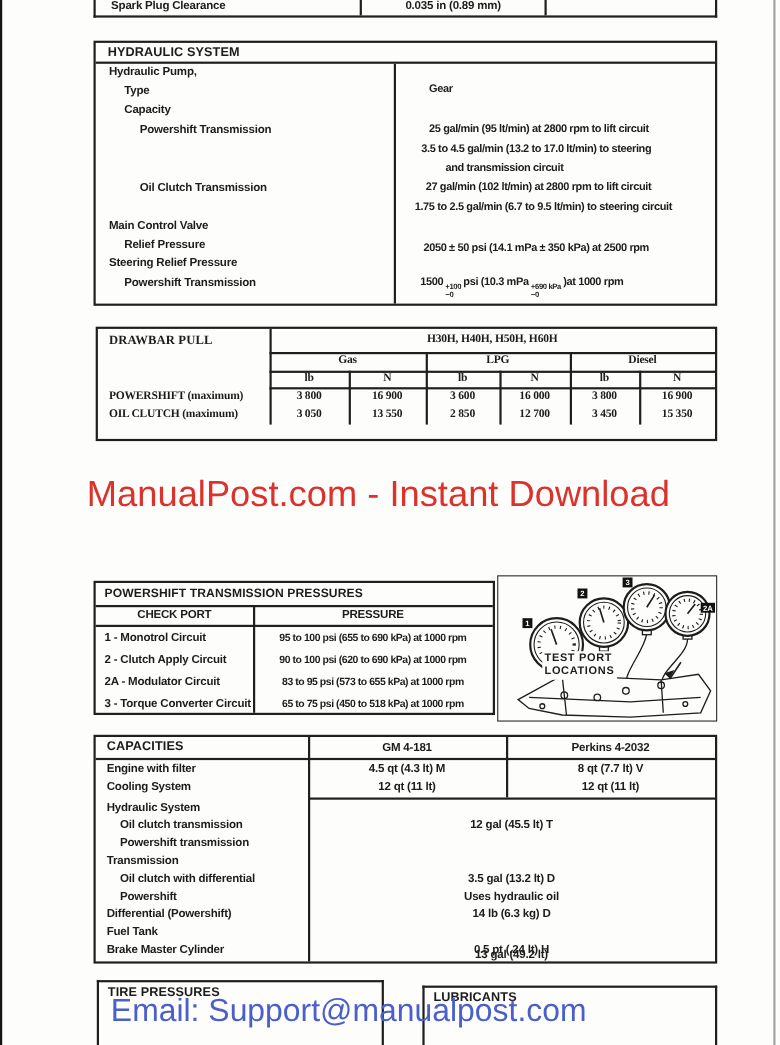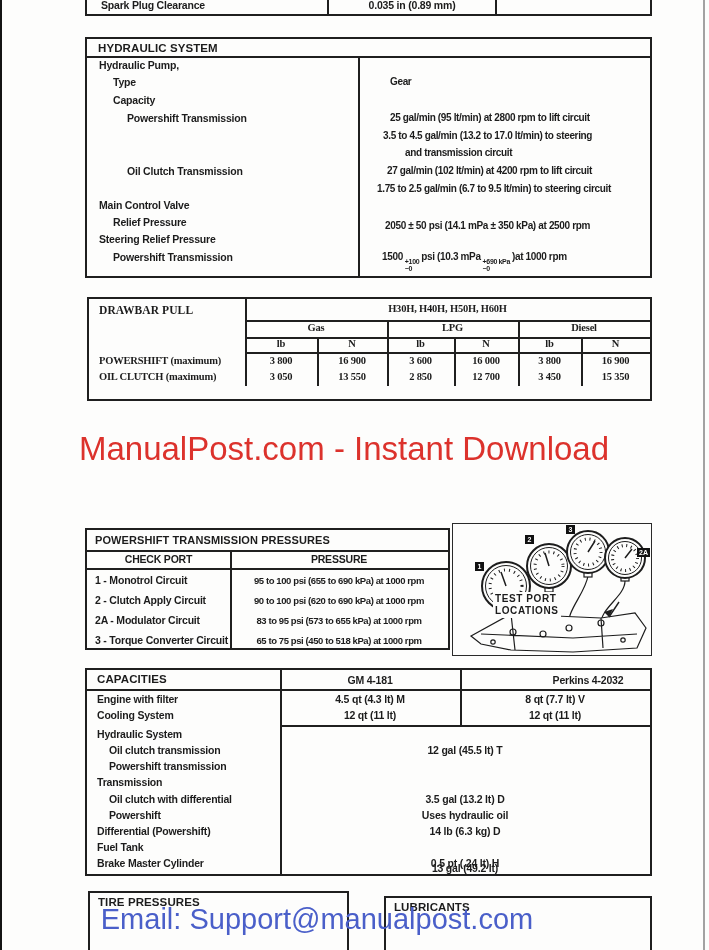--- a/index.html
+++ b/index.html
@@ -48,21 +48,21 @@
     <div class="lbl" style="left:40px;top:126px;">Oil Clutch Transmission</div>
     <div class="lbl" style="left:12px;top:160px;">Main Control Valve</div>
     <div class="lbl" style="left:26px;top:177px;">Relief Pressure</div>
     <div class="lbl" style="left:12px;top:194px;">Steering Relief Pressure</div>
     <div class="lbl" style="left:26px;top:212px;">Powershift Transmission</div>
 
     <div class="val" style="left:303px;top:37px;">Gear</div>
     <div class="val" style="left:303px;top:73px;">25 gal/min (95 lt/min) at 2800 rpm to lift circuit</div>
     <div class="val" style="left:296px;top:91px;">3.5 to 4.5 gal/min (13.2 to 17.0 lt/min) to steering</div>
     <div class="val" style="left:318px;top:108px;">and transmission circuit</div>
-    <div class="val" style="left:300px;top:126px;">27 gal/min (102 lt/min) at 4200 rpm to lift circuit</div>
+    <div class="val" style="left:300px;top:126px;">27 gal/min (102 lt/min) at 2800 rpm to lift circuit</div>
     <div class="val" style="left:290px;top:144px;">1.75 to 2.5 gal/min (6.7 to 9.5 lt/min) to steering circuit</div>
     <div class="val" style="left:298px;top:181px;">2050 ± 50 psi (14.1 mPa ± 350 kPa) at 2500 rpm</div>
     <div class="val" style="left:295px;top:212px;"><span>1500</span><span class="stk">
           <span>+100</span>
           <span>−0</span>
         </span><span>psi (10.3 mPa</span><span class="stk">
           <span>+690 kPa</span>
           <span>−0</span>
         </span><span>)at 1000 rpm</span></div>
   </div>
@@ -194,21 +194,21 @@
   </div>
 
   <div class="box" style="left:85px;top:668px;width:567px;height:208px;">
     <div class="hline" style="left:0;top:19px;width:563px;"></div>
     <div class="vline" style="left:193px;top:0;height:204px;"></div>
     <div class="vline" style="left:373px;top:0;height:55px;"></div>
     <div class="hline" style="left:193px;top:55px;width:370px;"></div>
 
     <div class="ttl" style="left:10px;top:3px;">CAPACITIES</div>
     <div class="lbl ctr" style="left:195px;top:4px;width:176px;">GM 4-181</div>
-    <div class="lbl ctr" style="left:375px;top:4px;width:186px;margin-left:33px;">Perkins 4-2032</div>
+    <div class="lbl ctr" style="left:375px;top:4px;width:186px;">Perkins 4-2032</div>
 
     <div class="lbl" style="left:10px;top:23px;">Engine with filter</div>
     <div class="lbl ctr" style="left:195px;top:23px;width:176px;">4.5 qt (4.3 lt) M</div>
     <div class="lbl ctr" style="left:375px;top:23px;width:186px;">8 qt (7.7 lt) V</div>
     <div class="lbl" style="left:10px;top:39px;">Cooling System</div>
     <div class="lbl ctr" style="left:195px;top:39px;width:176px;">12 qt (11 lt)</div>
     <div class="lbl ctr" style="left:375px;top:39px;width:186px;">12 qt (11 lt)</div>
 
     <div class="lbl" style="left:10px;top:58px;">Hydraulic System</div>
     <div class="lbl" style="left:22px;top:74px;">Oil clutch transmission</div>

